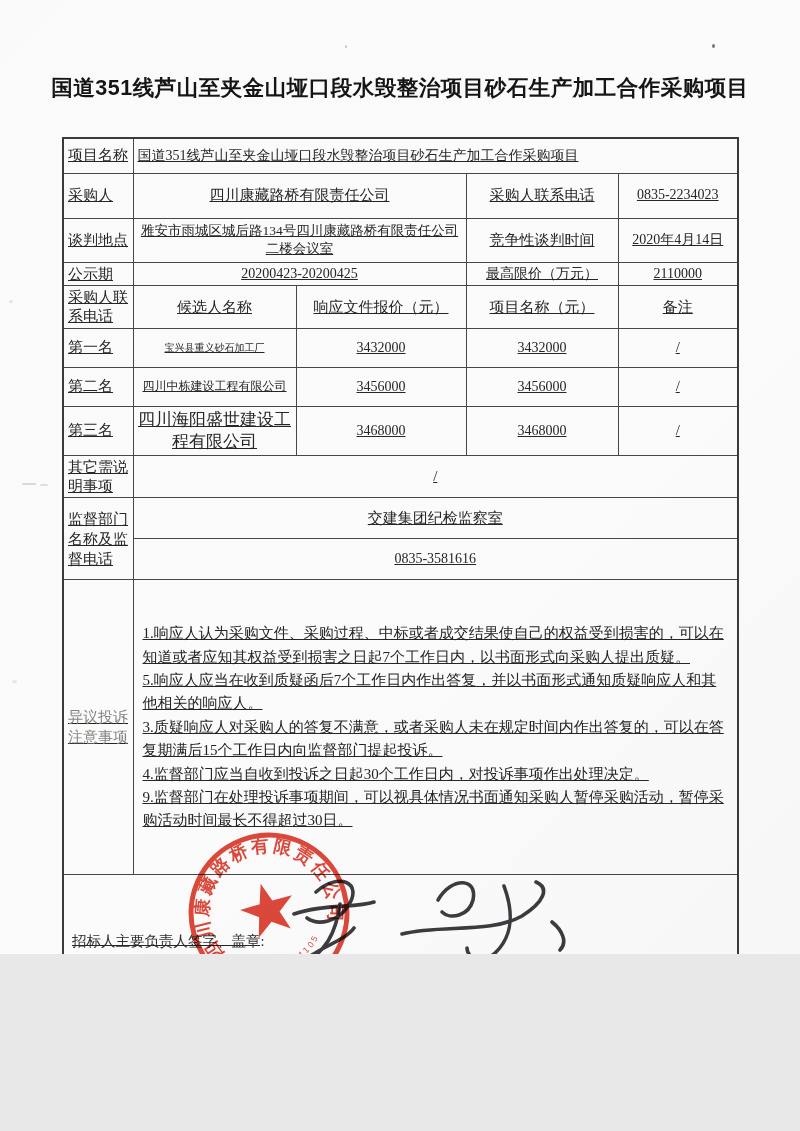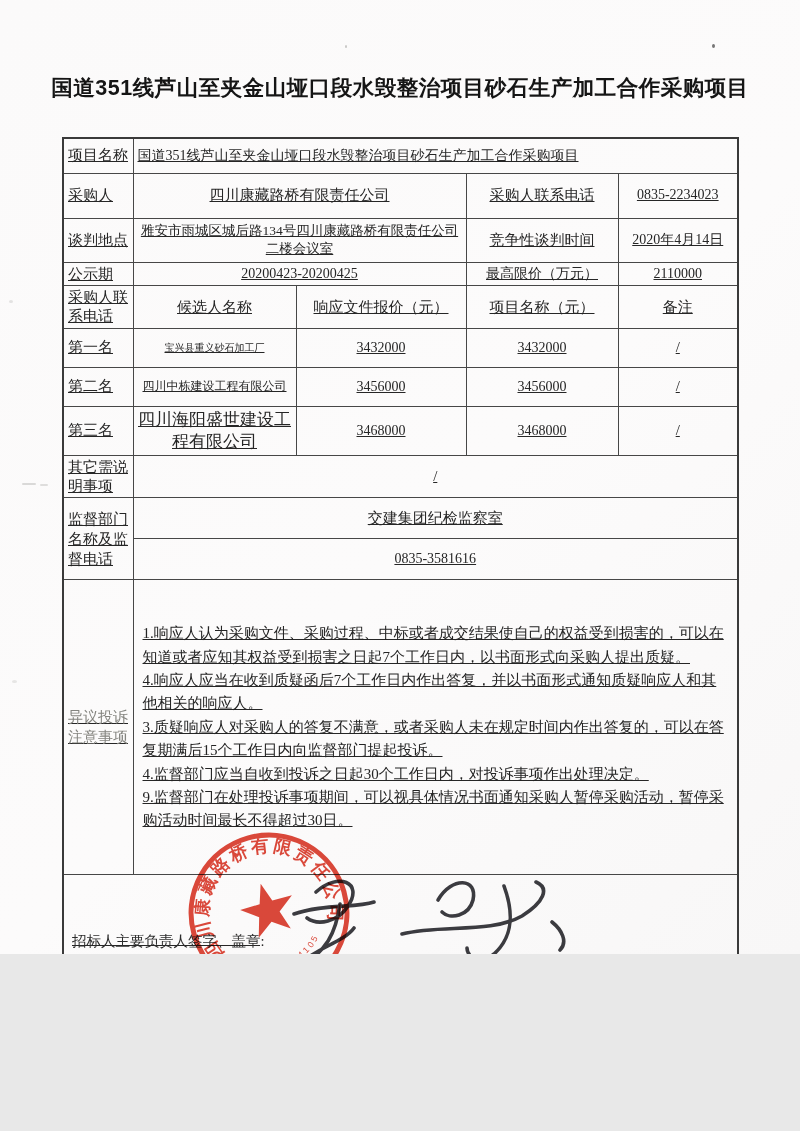--- a/index.html
+++ b/index.html
@@ -182,21 +182,21 @@
         <td class="ctr" colspan="4">交建集团纪检监察室</td>
       </tr>
       <tr style="height:41px">
         <td class="ctr small-line" colspan="4">0835-3581616</td>
       </tr>
 
       <tr style="height:295px">
         <td class="lbl-c faded">异议投诉注意事项</td>
         <td class="obj-cell" colspan="4">
           <p>1.响应人认为采购文件、采购过程、中标或者成交结果使自己的权益受到损害的，可以在知道或者应知其权益受到损害之日起7个工作日内，以书面形式向采购人提出质疑。</p>
-          <p>4.响应人应当在收到质疑函后7个工作日内作出答复，并以书面形式通知质疑响应人和其他相关的响应人。</p>
+          <p>5.响应人应当在收到质疑函后7个工作日内作出答复，并以书面形式通知质疑响应人和其他相关的响应人。</p>
           <p>3.质疑响应人对采购人的答复不满意，或者采购人未在规定时间内作出答复的，可以在答复期满后15个工作日内向监督部门提起投诉。</p>
           <p>4.监督部门应当自收到投诉之日起30个工作日内，对投诉事项作出处理决定。</p>
           <p>9.监督部门在处理投诉事项期间，可以视具体情况书面通知采购人暂停采购活动，暂停采购活动时间最长不得超过30日。</p>
         </td>
       </tr>
 
       <tr style="height:130px">
         <td class="sign-cell" colspan="5">
           <span class="sign-label">招标人主要负责人签字、盖章:</span>
         </td>

